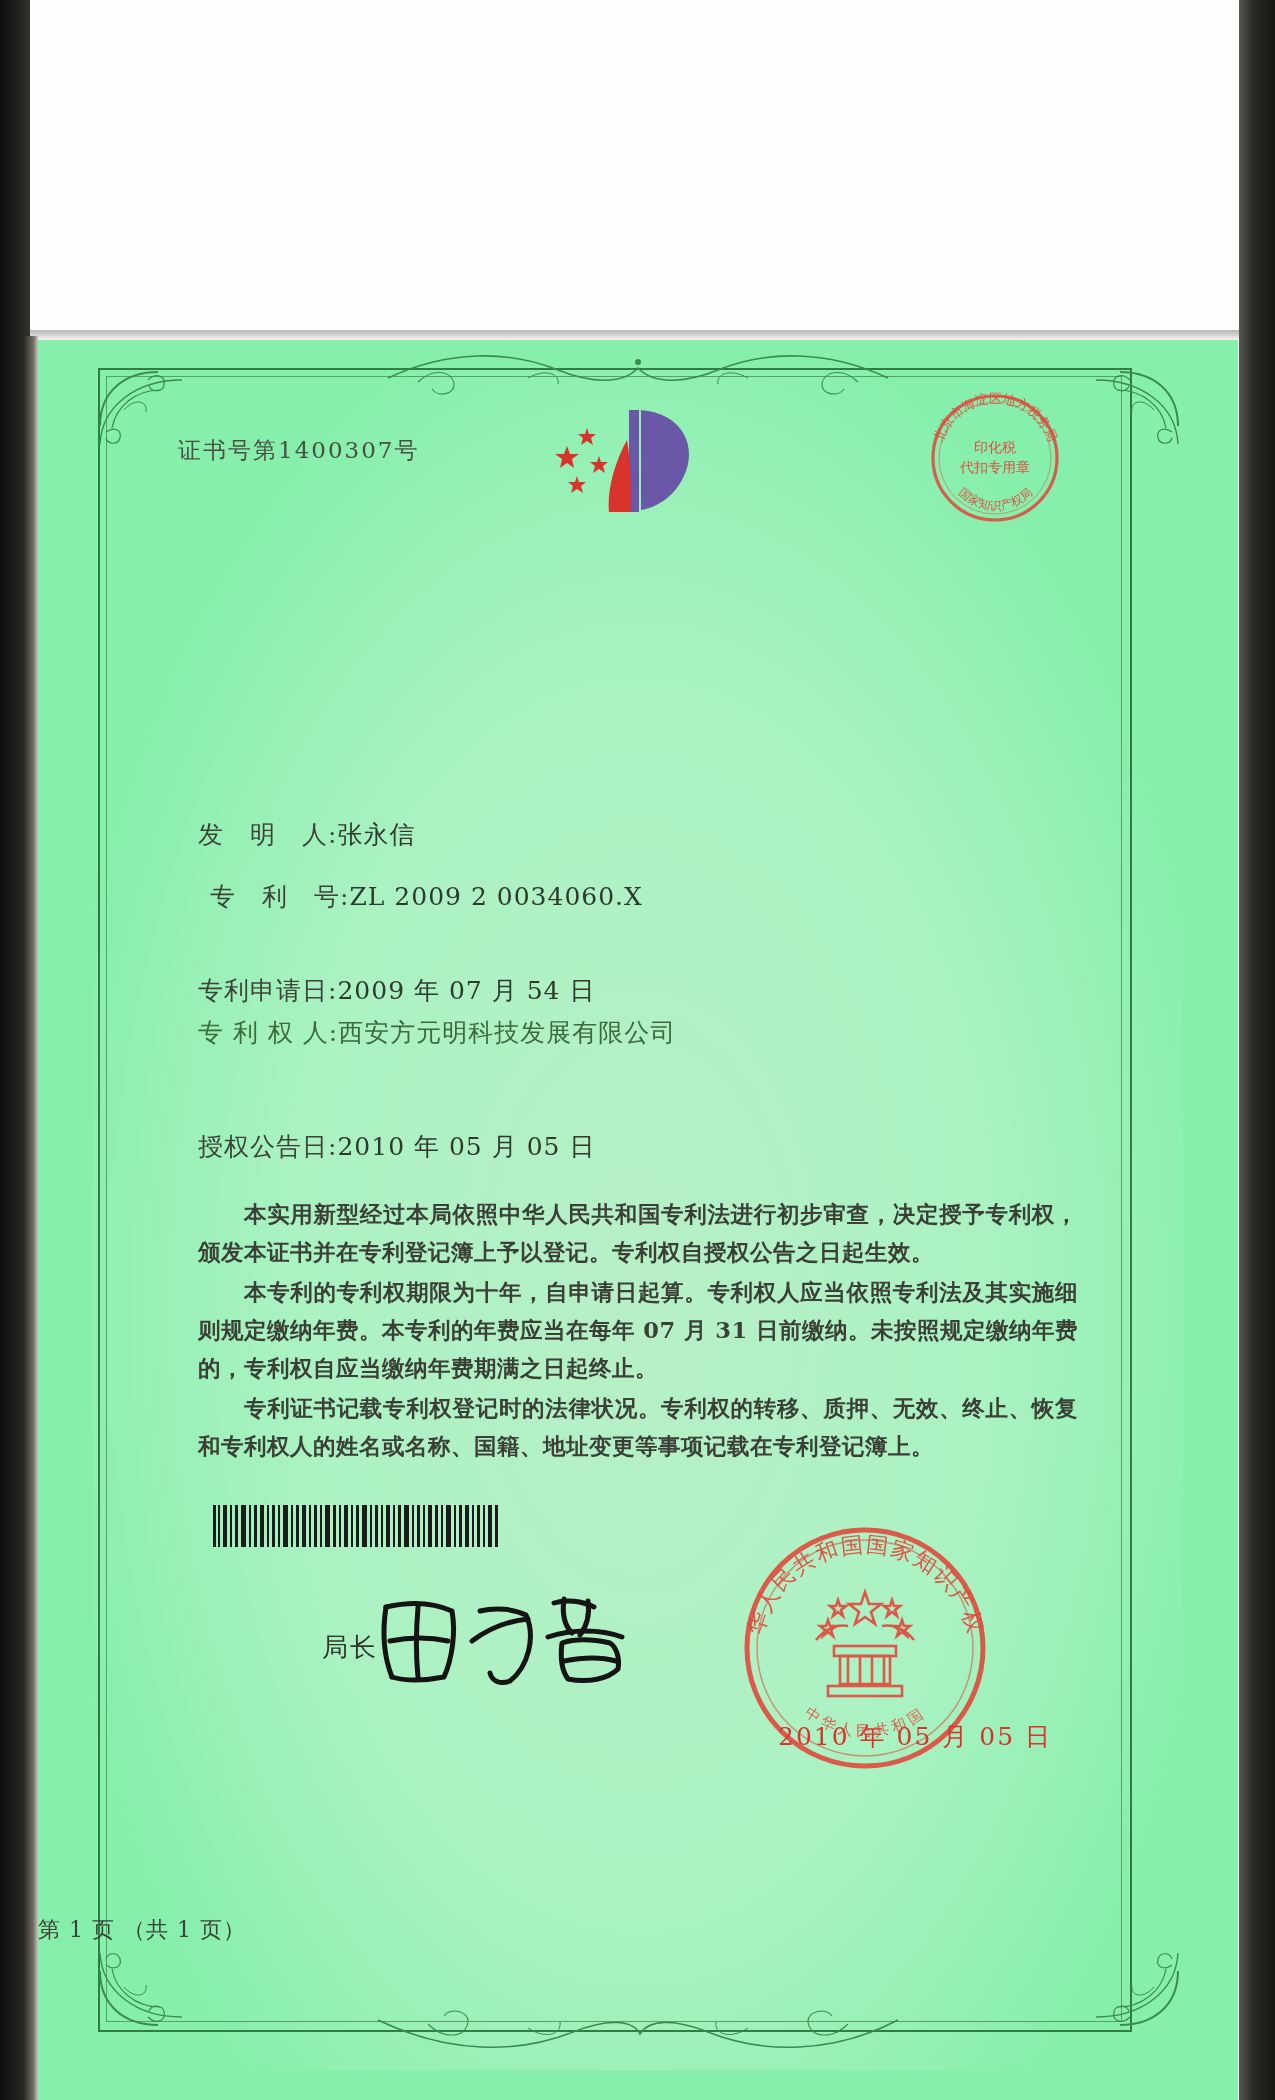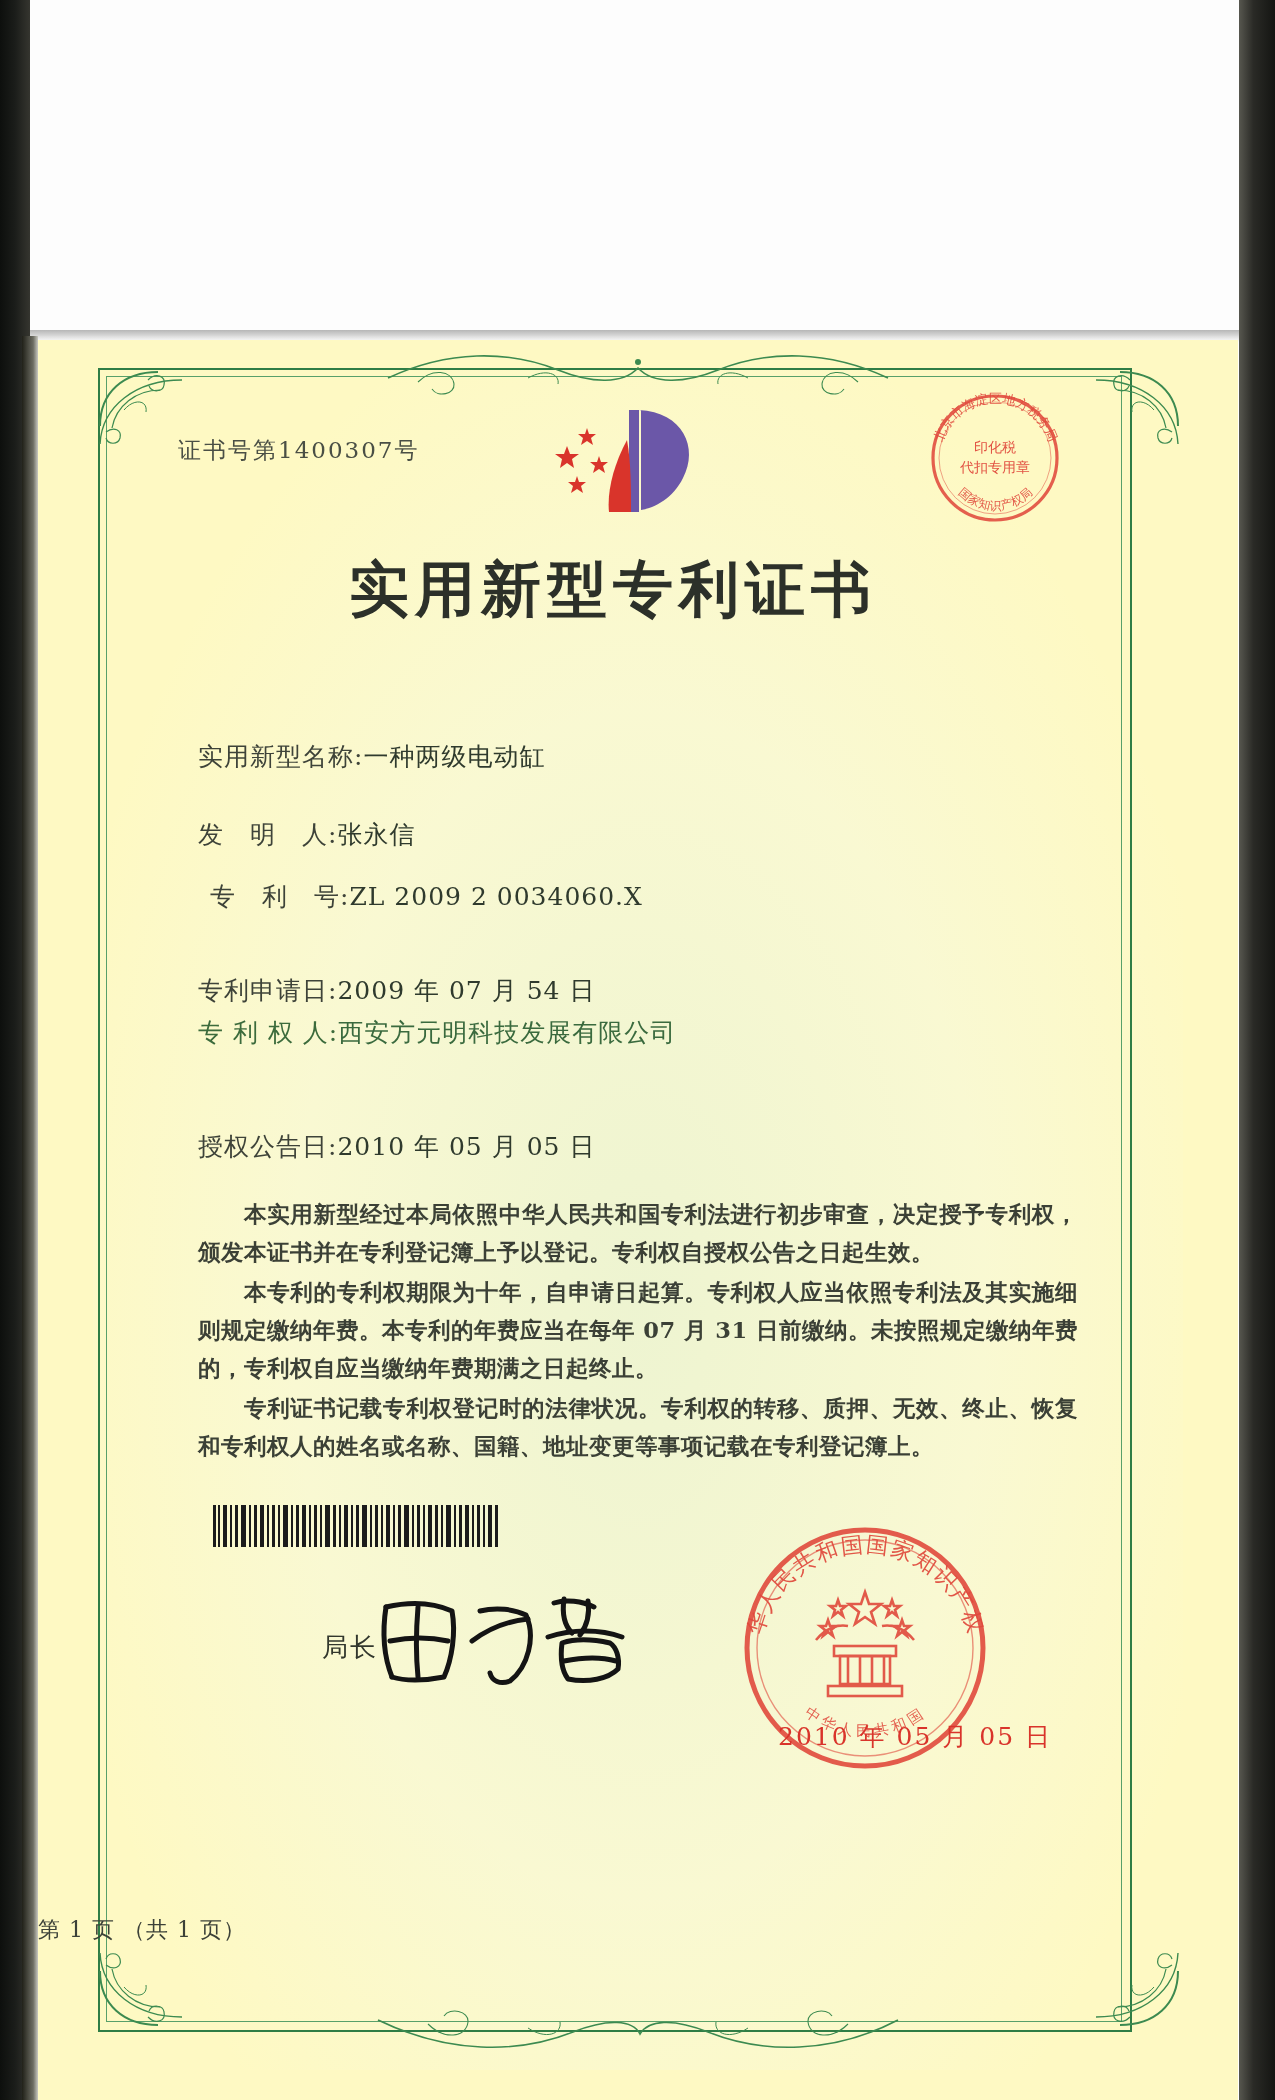--- a/index.html
+++ b/index.html
@@ -61,21 +61,21 @@
     background: linear-gradient(to right, #202018, #6d6d63 70%, #c9c9c0);
   }
 
   
   #certificate {
     position: absolute;
     left: 38px;
     top: 340px;
     width: 1200px;
     height: 1760px;
-    background: #fef9c3;
+    background: #86efac;
     overflow: hidden;
   }
 
   
   .paper-tint {
     position: absolute;
     left: 55px; top: 30px;
     width: 1090px; height: 1700px;
     background:
       radial-gradient(ellipse at 50% 55%, rgba(224,240,220,0.55) 0%, rgba(240,248,238,0.35) 45%, rgba(255,255,255,0) 78%);
@@ -386,25 +386,21 @@
           <textPath href="#arcTop" startOffset="50%" text-anchor="middle">北京市海淀区地方税务局</textPath>
         </text>
         <text font-family="DejaVu Serif, serif" font-size="12" fill="#e0493c" opacity="0.9">
           <textPath href="#arcBot" startOffset="50%" text-anchor="middle">国家知识产权局</textPath>
         </text>
         <text x="77" y="72" text-anchor="middle" font-family="DejaVu Serif, serif" font-size="14" fill="#e0493c" opacity="0.95">印化税</text>
         <text x="77" y="92" text-anchor="middle" font-family="DejaVu Serif, serif" font-size="14" fill="#e0493c" opacity="0.95">代扣专用章</text>
       </svg>
     </div>
 
-    <div class="cert-title">实用新型专利证书</div>
-
-    <div class="field" id="field-name">
-      <span class="lbl">实用新型名称:</span><span class="val">一种两级电动缸</span>
-    </div>
+
     <div class="field" id="field-inventor">
       <span class="lbl">发　明　人:</span><span class="val">张永信</span>
     </div>
     <div class="field" id="field-patentno">
       <span class="lbl">专　利　号:</span><span class="val">ZL 2009 2 0034060.X</span>
     </div>
     <div class="field" id="field-appdate">
       <span class="lbl">专利申请日:</span><span class="val">2009 年 07 月 54 日</span>
     </div>
     <div class="field green" id="field-owner">

